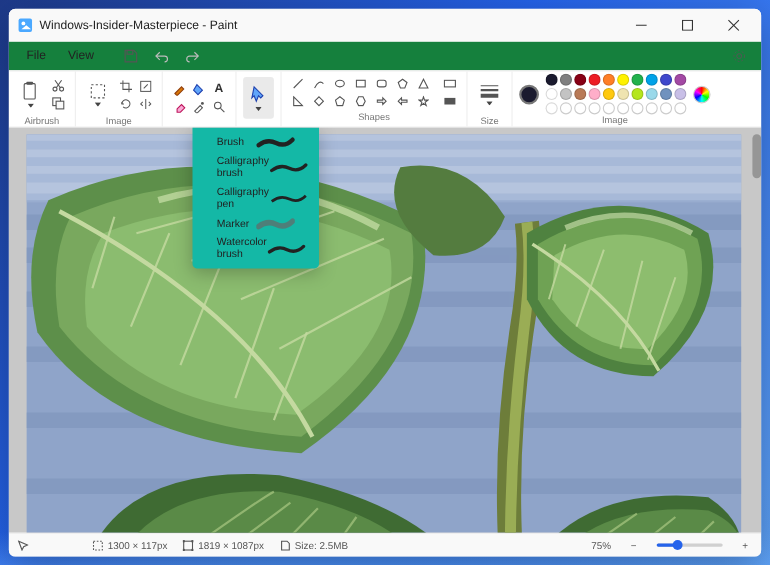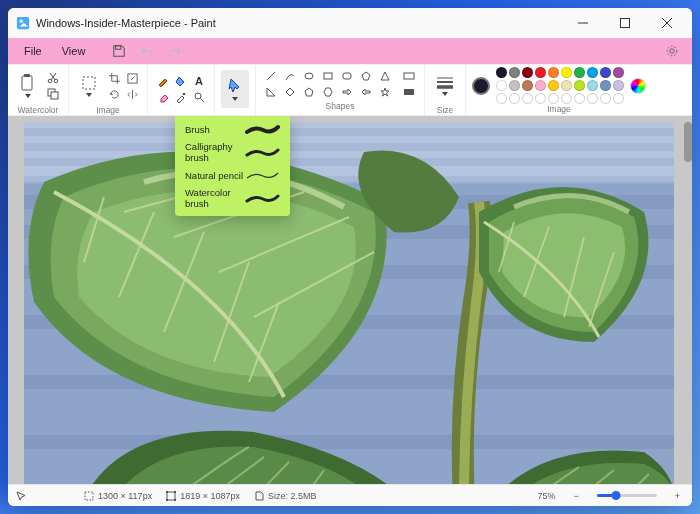--- a/index.html
+++ b/index.html
@@ -12,21 +12,21 @@
 
   .window { position: absolute; top: 8px; left: 8px; width: 684px; height: 498px; background: #f9f9f9; border-radius: 6px; box-shadow: 0 10px 40px rgba(0,0,0,0.3); display: flex; flex-direction: column; overflow: hidden; }
 
   .titlebar { height: 30px; display: flex; align-items: center; padding: 0 4px 0 8px; background: #f9f9f9; }
   .titlebar-icon { width: 14px; height: 14px; margin-right: 6px; }
   .titlebar-title { font-size: 11px; color: #222; flex: 0 0 auto; }
   .titlebar-spacer { flex: 1; }
   .win-btn { width: 42px; height: 30px; display: flex; align-items: center; justify-content: center; color: #333; }
   .win-btn svg { width: 10px; height: 10px; }
 
-  .menubar { height: 26px; display: flex; align-items: center; padding: 0 8px; gap: 4px; background: #f9a8d4; }
+  .menubar { height: 26px; display: flex; align-items: center; padding: 0 8px; gap: 4px; background: #15803d; }
   .menu-item { font-size: 11px; padding: 2px 8px; color: #222; }
   .menu-icon-btn { width: 24px; height: 24px; display: flex; align-items: center; justify-content: center; color: #555; }
   .menu-icon-btn.disabled { color: #bbb; }
   .menubar-spacer { flex: 1; }
 
   .ribbon { display: flex; background: #fff; border-top: 1px solid #eee; border-bottom: 1px solid #eee; height: 52px; }
   .ribbon-group { display: flex; flex-direction: column; align-items: center; justify-content: space-between; padding: 2px 6px; border-right: 1px solid #eee; }
   .ribbon-group-content { display: flex; align-items: center; gap: 2px; flex: 1; }
   .ribbon-group-label { font-size: 8.5px; color: #777; padding-bottom: 2px; }
   .ribbon-btn-sm { width: 18px; height: 16px; display: flex; align-items: center; justify-content: center; color: #444; }
@@ -35,21 +35,21 @@
   .ribbon-btn-lg { width: 28px; height: 38px; display: flex; flex-direction: column; align-items: center; justify-content: center; color: #444; gap: 2px; }
   .chev { width: 6px; height: 4px; background: currentColor; clip-path: polygon(0 0, 100% 0, 50% 100%); }
   .color-swatch { width: 11px; height: 11px; border-radius: 50%; border: 1px solid rgba(0,0,0,0.15); }
   .color-swatch.none { border: 1px solid #ccc; }
   .color-grid { display: grid; grid-template-columns: repeat(10, 11px); grid-auto-rows: 11px; gap: 2px; }
   .selected-color { width: 18px; height: 18px; border-radius: 50%; border: 2px solid #777; background: #112; }
   .rainbow { width: 16px; height: 16px; border-radius: 50%; background: conic-gradient(red, yellow, lime, cyan, blue, magenta, red); border: 1px solid #ccc; }
 
   .canvas-area { flex: 1; background: #c8c8c8; position: relative; overflow: hidden; }
   .canvas-img { position: absolute; top: 6px; left: 16px; width: 650px; height: 376px; }
-  .brush-dropdown { position: absolute; top: 0; left: 167px; width: 115px; background: #bef264; border-radius: 0 0 4px 4px; box-shadow: 0 4px 16px rgba(0,0,0,0.25); z-index: 10; padding: 4px 0; }
+  .brush-dropdown { position: absolute; top: 0; left: 167px; width: 115px; background: #14b8a6; border-radius: 0 0 4px 4px; box-shadow: 0 4px 16px rgba(0,0,0,0.25); z-index: 10; padding: 4px 12px; }
   .brush-item { display: flex; align-items: center; justify-content: space-between; padding: 3px 10px; font-size: 9.5px; color: #222; }
   .brush-item.hover { background: #eaeaea; }
   .brush-stroke { width: 35px; height: 12px; display: flex; align-items: center; }
 
   .statusbar { height: 22px; background: #f9f9f9; border-top: 1px solid #e5e5e5; display: flex; align-items: center; padding: 0 8px; gap: 14px; font-size: 9px; color: #555; }
   .status-item { display: flex; align-items: center; gap: 4px; }
   .status-spacer { flex: 1; }
   .zoom-slider { width: 60px; height: 3px; background: #d0d0d0; border-radius: 2px; position: relative; }
   .zoom-slider-fill { position: absolute; left: 0; top: 0; bottom: 0; width: 32%; background: #2563eb; border-radius: 2px; }
   .zoom-thumb { position: absolute; left: 32%; top: -3px; width: 9px; height: 9px; border-radius: 50%; background: #2563eb; transform: translateX(-50%); }
@@ -141,21 +141,21 @@
               </svg>
             </div>
           <div class="ribbon-btn-sm">
               <svg width="12" height="12" viewBox="0 0 12 12">
                 <rect x="1" y="1" width="7" height="7" fill="none" stroke="#555"></rect>
                 <rect x="4" y="4" width="7" height="7" fill="#f9f9f9" stroke="#555"></rect>
               </svg>
             </div>
         </div>
       </div>
-      <div class="ribbon-group-label">Watercolor</div>
+      <div class="ribbon-group-label">Airbrush</div>
     </div>
 
     <div class="ribbon-group">
       <div class="ribbon-group-content">
         <div class="ribbon-btn-lg">
             <svg width="16" height="16" viewBox="0 0 16 16">
               <rect x="2" y="2" width="12" height="12" fill="none" stroke="#555" stroke-dasharray="2 2"></rect>
             </svg>
             <div class="chev"></div>
           </div>
@@ -447,24 +447,32 @@
         </div>
         <div class="brush-item">
           <span>Calligraphy brush</span>
           <span class="brush-stroke">
             <svg width="35" height="12">
               <path d="M2 9 Q 10 3 18 7 Q 26 11 33 4" stroke="#222" stroke-width="3" fill="none" stroke-linecap="round"></path>
             </svg>
           </span>
         </div>
         <div class="brush-item">
-          <span>Natural pencil</span>
+          <span>Calligraphy pen</span>
           <span class="brush-stroke">
             <svg width="35" height="12">
-              <path d="M2 9 Q 10 3 18 7 Q 26 11 33 4" stroke="#333" stroke-width="1.2" fill="none"></path>
+              <path d="M2 9 Q 10 3 18 7 Q 26 11 33 4" stroke="#222" stroke-width="2.5" fill="none"></path>
+            </svg>
+          </span>
+        </div>
+        <div class="brush-item">
+          <span>Marker</span>
+          <span class="brush-stroke">
+            <svg width="35" height="12">
+              <path d="M2 9 Q 10 3 18 7 Q 26 11 33 4" stroke="#666" stroke-width="5" fill="none" stroke-linecap="round" opacity="0.7"></path>
             </svg>
           </span>
         </div>
         <div class="brush-item">
           <span>Watercolor brush</span>
           <span class="brush-stroke">
             <svg width="35" height="12">
               <path d="M2 9 Q 10 3 18 7 Q 26 11 33 4" stroke="#222" stroke-width="3" fill="none" stroke-linecap="round"></path>
             </svg>
           </span>

